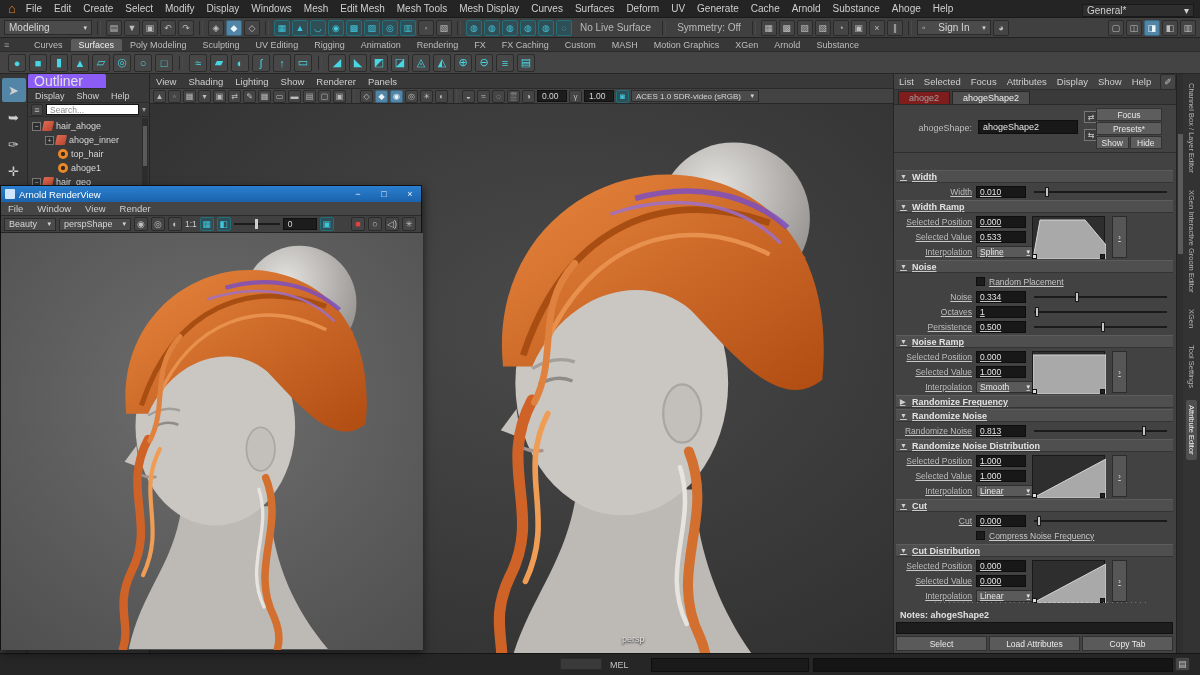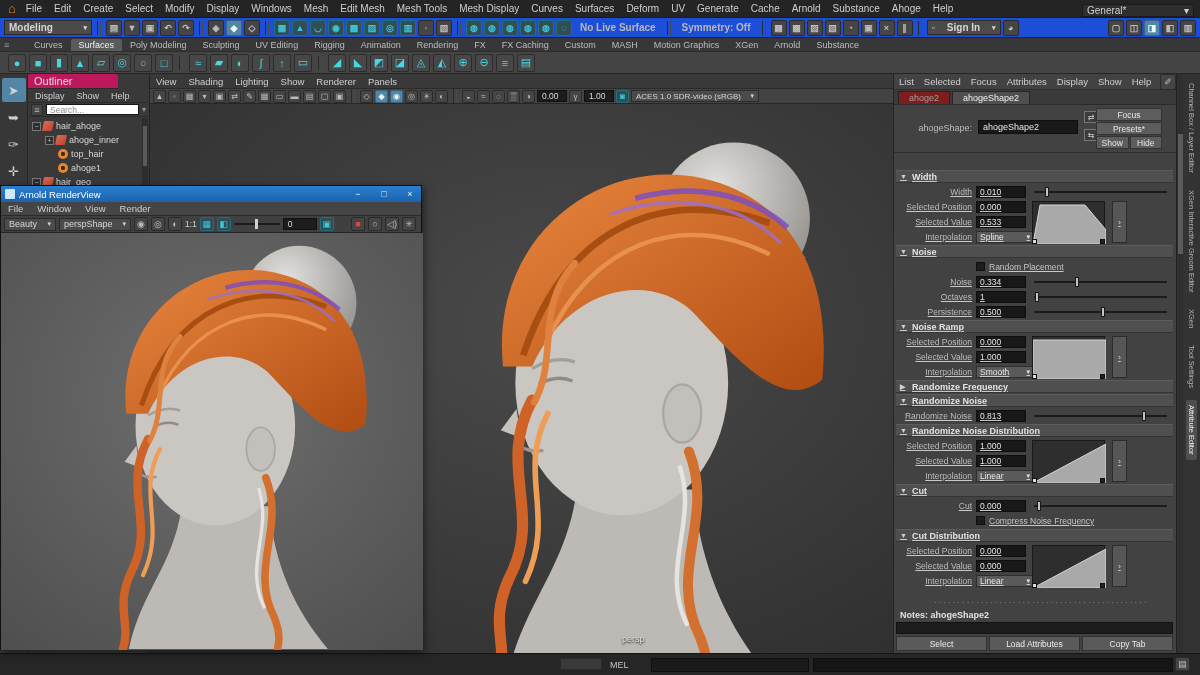--- a/index.html
+++ b/index.html
@@ -8,41 +8,41 @@
 .abs{position:absolute;}
 
 #menubar{left:0;top:0;width:1200px;height:18px;background:#242424;border-bottom:1px solid #1a1a1a;display:flex;align-items:center;padding-left:4px;}
 .mi{padding:1px 6px;color:#cfcfcf;font-size:10px;white-space:nowrap;cursor:default;}
 #home{color:#e8832a;font-size:13px;margin:0 4px;}
 #wsbox{margin-left:auto;display:flex;align-items:center;gap:5px;padding-right:6px;flex-direction:column;}
 #wslabel{color:#9a9a9a;}
 #wsdd{width:112px;height:13px;background:#2e2e2e;border:1px solid #1a1a1a;display:flex;align-items:center;justify-content:space-between;padding:0 4px;color:#d0d0d0;}
 .lock{width:9px;height:8px;background:#d79a33;border-radius:1px;position:relative;margin-left:2px;}
 .lock:before{content:"";position:absolute;left:1px;top:-4px;width:5px;height:4px;border:1.5px solid #d79a33;border-bottom:none;border-radius:3px 3px 0 0;}
-#statusline{left:0;top:18px;width:1200px;height:20px;background:#1d4ed8;border-bottom:1px solid #222;display:flex;align-items:center;padding:0 4px;gap:2px;font-weight:bold;}
+#statusline{left:0;top:18px;width:1200px;height:20px;background:#404040;border-bottom:1px solid #222;display:flex;align-items:center;padding:0 4px;gap:2px;}
 .dd{height:15px;background:#4b4b4b;border:1px solid #2a2a2a;display:flex;align-items:center;justify-content:space-between;padding:0 4px;gap:6px;color:#d6d6d6;}
 .sep{width:4px;height:14px;border-left:1px solid #2a2a2a;border-right:1px solid #4a4a4a;margin:0 3px;}
 .chip{width:16px;height:16px;background:#454545;border:1px solid #2b2b2b;border-radius:2px;display:flex;align-items:center;justify-content:center;font-size:9px;color:#bdbdbd;flex:none;cursor:default;}
 .chip.teal{color:#3ec6da;background:#2f4e55;border-color:#1f6f7d;}
 .chip.active{background:#5285a6;color:#eaf6fa;border-color:#39637e;}
 .chip.red{color:#e04343;}
 .sl-text{color:#b9b9b9;padding:0 6px;white-space:nowrap;}
 
 #shelftabs{left:0;top:38px;width:1200px;height:14px;background:#373737;display:flex;align-items:flex-end;padding-left:26px;border-bottom:1px solid #2c2c2c;}
 .stab{padding:1px 8px;font-size:9px;color:#bdbdbd;white-space:nowrap;}
 .stab.active{background:#5b5b5b;color:#f0f0f0;border-radius:2px 2px 0 0;}
 #shelfmenu{position:absolute;left:4px;top:40px;color:#9a9a9a;font-size:9px;}
 #shelficons{left:0;top:52px;width:1200px;height:22px;background:#444;display:flex;align-items:center;gap:3px;padding-left:8px;border-bottom:1px solid #262626;}
 .shicon{width:18px;height:18px;border:1px solid #2b2b2b;border-radius:2px;background:#474747;display:flex;align-items:center;justify-content:center;color:#47d6e4;font-size:11px;flex:none;cursor:default;}
 
 #toolbox{left:0;top:74px;width:28px;height:579px;background:#373737;border-right:1px solid #272727;display:flex;flex-direction:column;align-items:center;padding-top:4px;gap:3px;}
 .tool{width:24px;height:24px;border-radius:2px;display:flex;align-items:center;justify-content:center;font-size:13px;color:#cfcfcf;}
 .tool.active{background:#5285a6;}
 #outliner{left:28px;top:74px;width:122px;height:579px;background:#393939;border-right:1px solid #242424;}
-#outl-title{height:15px;background:#be185d;display:flex;align-items:center;padding-left:6px;color:#e0e0e0;font-size:11px;border-bottom:1px solid #2c2c2c;width:90px;border-radius:2px 2px 0 0;}
+#outl-title{height:15px;background:#8b5cf6;display:flex;align-items:center;padding-left:6px;color:#e0e0e0;font-size:14px;border-bottom:1px solid #2c2c2c;width:78px;border-radius:2px 2px 0 0;}
 #outl-menus{height:14px;display:flex;gap:2px;padding-left:2px;align-items:center;border-bottom:1px solid #2c2c2c;}
 #outl-menus .mi{font-size:9px;padding:0 5px;}
 #outl-search{height:14px;display:flex;align-items:center;gap:3px;padding:1px 3px;border-bottom:1px solid #2c2c2c;}
 #outl-search .sfield{flex:1;height:11px;background:#ffffff;border:1px solid #151515;color:#8a8a8a;font-size:8.5px;padding-left:3px;display:flex;align-items:center;}
 .orow{height:14px;display:flex;align-items:center;font-size:9px;color:#d6d6d6;white-space:nowrap;}
 .oexp{width:9px;height:9px;border:1px solid #777;color:#bbb;font-size:7px;line-height:7px;text-align:center;margin-right:2px;background:#2e2e2e;flex:none;}
 .oicon{width:10px;height:10px;margin-right:3px;flex:none;border-radius:1px;}
 .oicon.transform{background:linear-gradient(135deg,#e06a50,#b84632);transform:skewX(-12deg);}
 .oicon.hair{background:radial-gradient(circle at 50% 50%,#3a2a12 0 28%,#e8882a 32% 100%);border-radius:50%;}
 #outl-scroll{position:absolute;right:1px;top:44px;width:6px;height:130px;background:#2d2d2d;}
@@ -495,20 +495,24 @@
           <span>Width</span>
         </div>
         <div class="aerow">
           <span class="aelabel">Width</span>
           <span class="aefield">0.010</span>
           <span class="aeslider">
             <i class="track"></i>
             <i class="handle" style="left: 8%;"></i>
           </span>
         </div>
+        <div class="sechead">
+          <span class="arr">▼</span>
+          <span>Width Ramp</span>
+        </div>
         <div class="rampgrp">
           <div class="rampleft">
             <div class="aerow">
               <span class="aelabel">Selected Position</span>
               <span class="aefield">0.000</span>
             </div>
             <div class="aerow">
               <span class="aelabel">Selected Value</span>
               <span class="aefield">0.533</span>
             </div>

